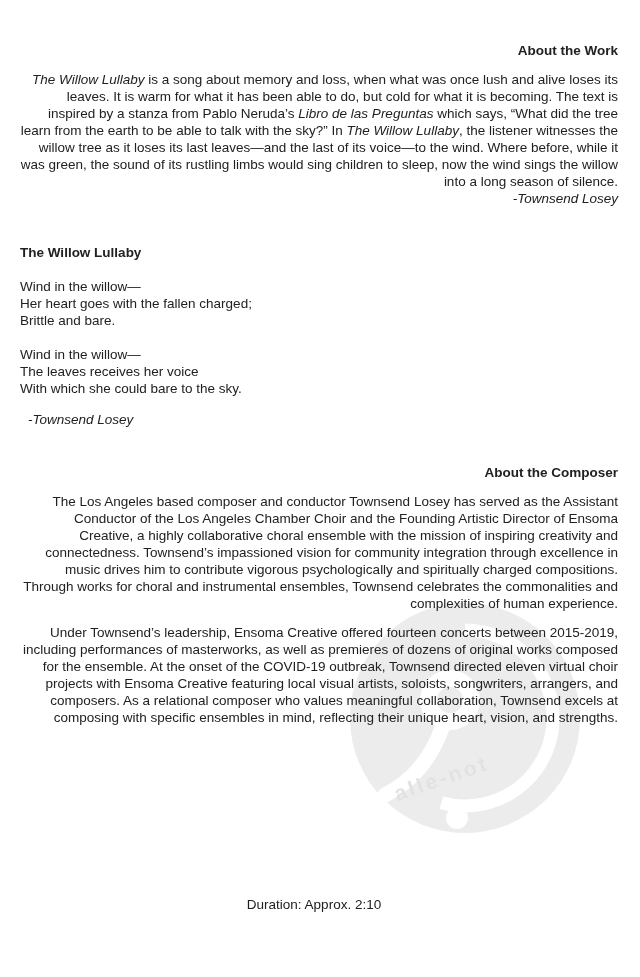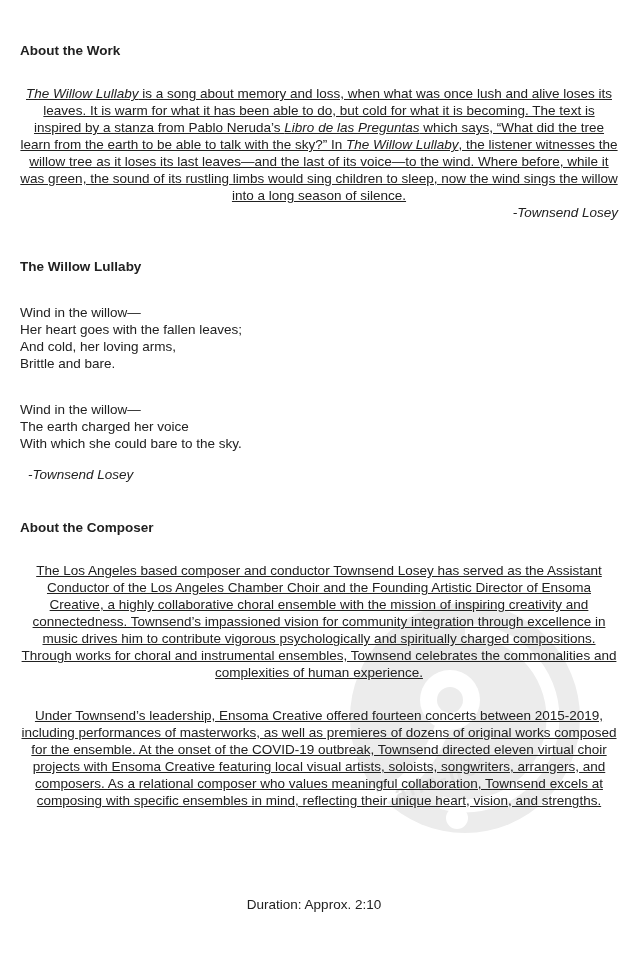--- a/index.html
+++ b/index.html
@@ -22,38 +22,38 @@
     position: relative;
     z-index: 1;
     padding: 0 22px 0 20px;
   }
   h2 {
     font-size: 13.5px;
     line-height: 17px;
     font-weight: bold;
     margin: 0;
   }
-  .h-center { text-align: left; }
+  .h-center { text-align: right; }
   #h-about-work { padding-top: 42px; }
   #h-lyrics { margin-top: 37px; text-align: left; }
   #h-composer { margin-top: 36px; }
   p { margin: 0; }
-  .body-para { margin-top: 26px; text-align: center; text-decoration: underline; }
+  .body-para { margin-top: 12px; text-align: right; }
   .attr-right {
     text-align: right;
     font-style: italic;
     margin-top: 0;
   }
   .attr-left {
     margin-top: 14px;
     padding-left: 8px;
     font-style: italic;
     text-align: left;
   }
-  .stanza { margin-top: 29px; }
+  .stanza { margin-top: 17px; }
   .duration {
     position: absolute;
     left: 0;
     right: 12px;
     top: 896px;
     text-align: center;
     z-index: 1;
   }
   
   .wm-svg {
@@ -97,27 +97,26 @@
 
     <p class="body-para" id="about-work-body"><span style="font-style: italic;">The Willow Lullaby</span><span> is a song about memory and loss, when what was once lush and alive loses its leaves. It is warm for what it has been able to do, but cold for what it is becoming. The text is inspired by a stanza from Pablo Neruda’s </span><span style="font-style: italic;">Libro de las Preguntas</span><span> which says, “What did the tree learn from the earth to be able to talk with the sky?” In </span><span style="font-style: italic;">The Willow Lullaby</span><span>, the listener witnesses the willow tree as it loses its last leaves—and the last of its voice—to the wind. Where before, while it was green, the sound of its rustling limbs would sing children to sleep, now the wind sings the willow into a long season of silence.</span></p>
 
     <p class="attr-right">-Townsend Losey</p>
 
     <h2 id="h-lyrics">The Willow Lullaby</h2>
 
     <div id="lyrics-stanzas">
         <div class="stanza">
           <div>Wind in the willow—</div>
-          <div>Her heart goes with the fallen leaves;</div>
-          <div>And cold, her loving arms,</div>
+          <div>Her heart goes with the fallen charged;</div>
           <div>Brittle and bare.</div>
         </div>
         <div class="stanza">
           <div>Wind in the willow—</div>
-          <div>The earth charged her voice</div>
+          <div>The leaves receives her voice</div>
           <div>With which she could bare to the sky.</div>
         </div>
       </div>
 
     <p class="attr-left">-Townsend Losey</p>
 
     <h2 class="h-center" id="h-composer">About the Composer</h2>
 
     <div id="composer-paragraphs">
         <p class="body-para">The Los Angeles based composer and conductor Townsend Losey has served as the Assistant Conductor of the Los Angeles Chamber Choir and the Founding Artistic Director of Ensoma Creative, a highly collaborative choral ensemble with the mission of inspiring creativity and connectedness. Townsend’s impassioned vision for community integration through excellence in music drives him to contribute vigorous psychologically and spiritually charged compositions. Through works for choral and instrumental ensembles, Townsend celebrates the commonalities and complexities of human experience.</p>

